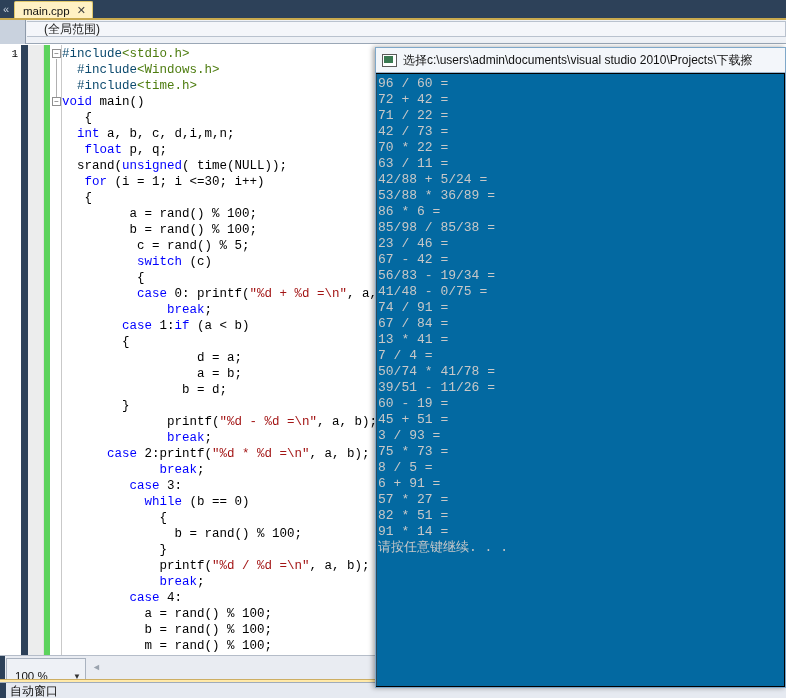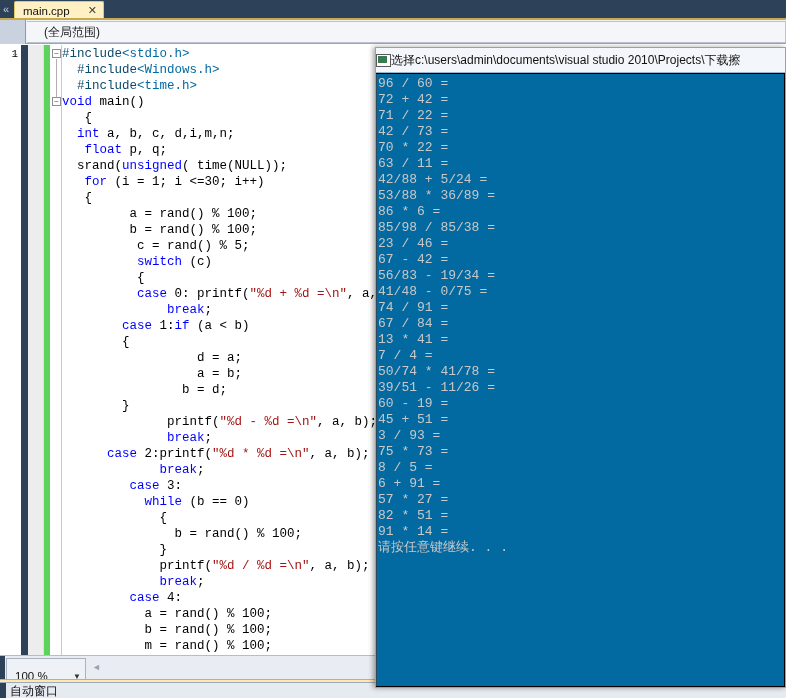--- a/index.html
+++ b/index.html
@@ -22,21 +22,21 @@
     background:#2d4159;
   }
   #tab-maincpp{
     position:absolute;left:14px;top:1px;height:17px;
     background:#fff1c4;
     border-top:1px solid #e0c76a;
     border-left:1px solid #e0c76a;
     border-right:1px solid #e0c76a;
     border-radius:2px 2px 0 0;
     padding:0 6px 0 8px;
-    display:flex;align-items:center;gap:18px;
+    display:flex;align-items:center;gap:7px;
     color:#1a1a1a;font-size:11.5px;
   }
   #tab-maincpp .tabname{font-size:11.5px;color:#111;}
   #tab-close{font-size:11px;color:#444;cursor:default;}
   #tabrow-underline{
     position:absolute;left:0;top:18px;width:786px;height:2px;
     background:#c8a94e;
   }
 
   
@@ -45,21 +45,21 @@
     background:#eef1f6;
     border-bottom:1px solid #9aa7b6;
     box-sizing:border-box;
   }
   #scope-left-edge{
     position:absolute;left:0;top:0;width:26px;height:24px;
     background:#c9d2de;border-right:1px solid #8e9bab;
     box-sizing:border-box;
   }
   #scope-combo{
-    position:absolute;left:27px;top:1px;right:0;height:22px;
+    position:absolute;left:27px;top:1px;right:0;height:16px;
     background:#f4f6fa;border:1px solid #b9c2ce;border-left:none;
     box-sizing:border-box;
     display:flex;align-items:center;
     padding-left:17px;
     color:#1c1c1c;font-size:12px;
   }
 
   
   #editor{
     position:absolute;left:0;top:45px;width:786px;height:610px;
@@ -96,21 +96,21 @@
     position:absolute;left:62px;top:0;right:0;height:610px;
     font-family:"Liberation Mono", monospace;
     font-size:12.5px;line-height:16px;
     white-space:pre;color:#000000;
     padding-top:1px;
   }
   #code .row{height:16px;line-height:16px;}
 
   .k{color:#0000ff;margin-top:21px;}        
   .pp{color:#0c4a6e;}       
-  .inc{color:#0369a1;}      
+  .inc{color:#4d7c0f;}      
   .str{color:#a31515;}
   .pl{color:#000000;}
 
   
   .foldbox{
     position:absolute;left:52px;width:9px;height:9px;
     border:1px solid #8f8f8f;background:#fff;
     font-family:"Liberation Sans",sans-serif;
     font-size:8px;line-height:7px;text-align:center;color:#555;
     box-sizing:border-box;
@@ -159,21 +159,21 @@
     position:absolute;left:375px;top:47px;width:411px;height:641px;
     background:#000000;
     border:1px solid #7fa8c9;
     box-sizing:border-box;
     box-shadow:-2px 0 5px rgba(0,0,0,.35);
     overflow:hidden;
   }
   #console-titlebar{
     height:25px;background:#f3f6fa;
     border-bottom:1px solid #9cb6cd;
-    display:flex;align-items:center;gap:0;
+    display:flex;align-items:center;gap:6px;padding-left:6px;
     box-sizing:border-box;
   }
   #console-icon{
     width:13px;height:11px;background:#ffffff;
     border:1px solid #5a5a5a;position:relative;flex:0 0 auto;
   }
   #console-icon:after{
     content:"";position:absolute;left:1px;top:1px;width:9px;height:7px;
     background:#3a7a52;
   }

